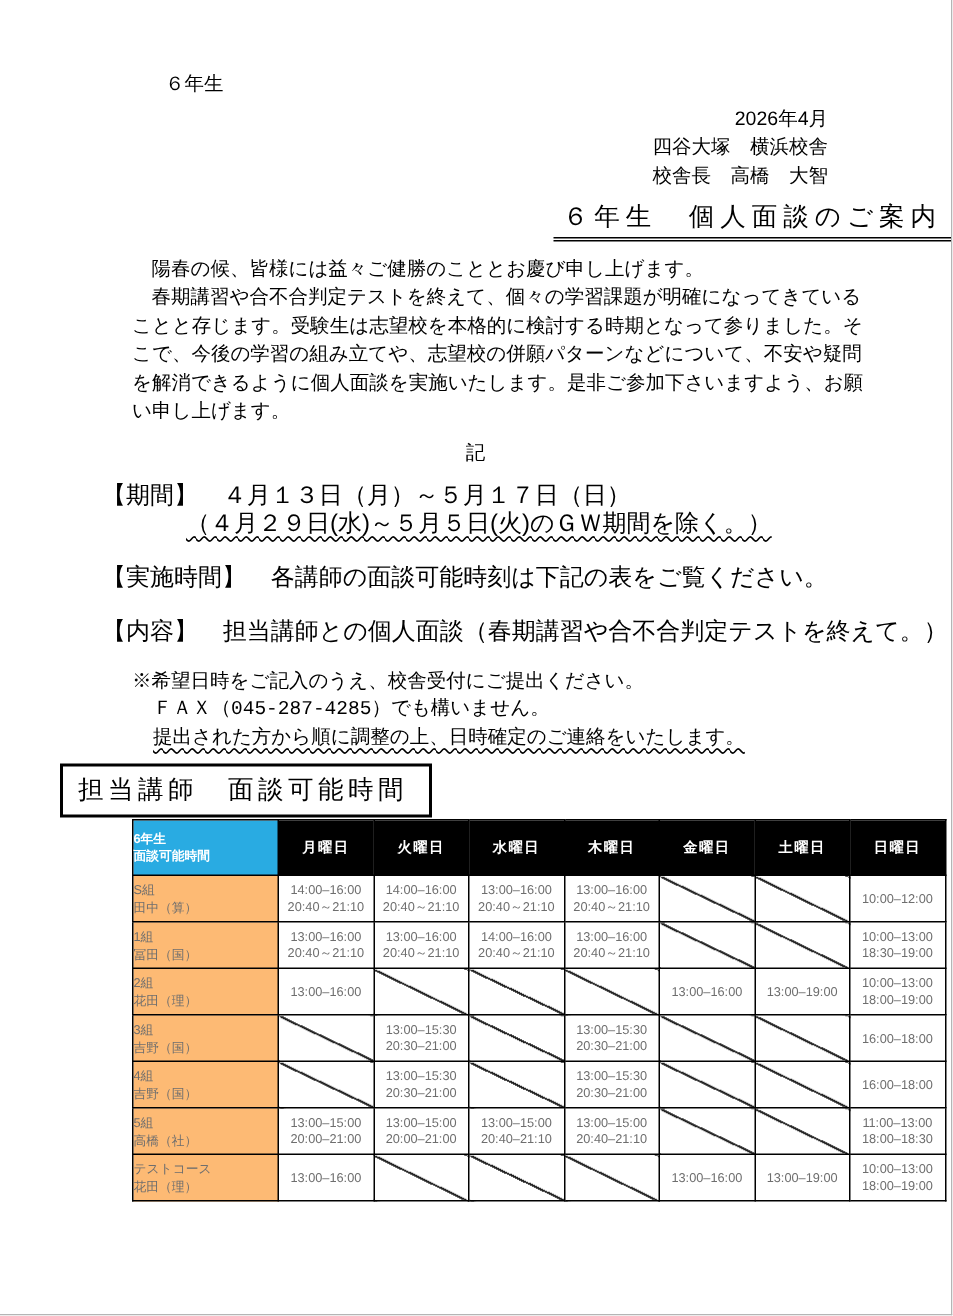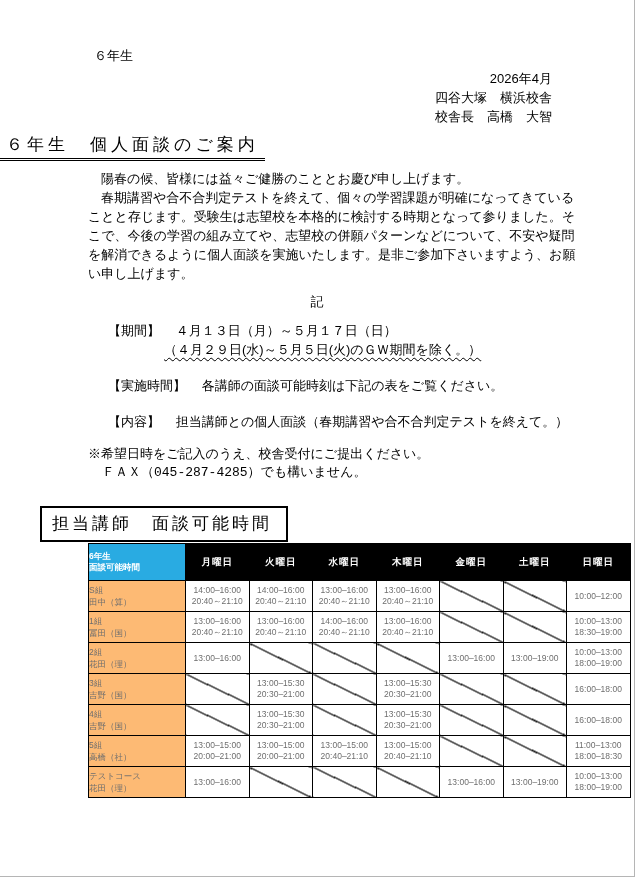--- a/index.html
+++ b/index.html
@@ -3,41 +3,41 @@
 <meta charset="utf-8">
 <style>
   html,body{margin:0;padding:0;background:#fff;}
   .page{
     position:relative; width:635px; height:877px; background:#fff;
     font-family:"Liberation Sans", sans-serif; color:#000;
     border-right:1px solid #b5b5b5; border-bottom:1px solid #b5b5b5;
     box-sizing:border-box; overflow:hidden;
   }
   .addressee{padding-top:46px; margin-left:88px; font-size:13px; line-height:19px;}
-  .addressee .grade{margin-left:6px;font-family:Liberation Serif, serif;}
+  .addressee .grade{margin-left:22px;font-family:Liberation Serif, serif;}
   .right-block{text-align:right; margin-right:82px; margin-top:4px; font-size:13px; line-height:19px;}
-  .title-wrap{text-align:left; margin-top:7px;}
+  .title-wrap{text-align:right; margin-top:7px;}
   .doc-title{
     display:inline-block; font-size:17px; letter-spacing:4px;
     border-bottom:3px double #000; padding:0 6px 2px 6px;
   }
   .body-text{margin:8px 45px 0 88px; width:492px; font-size:13px; line-height:19px;}
   .body-text p{margin:0; text-indent:1em;}
   .ki{text-align:center; font-size:13px; margin-top:10px;}
-  .sections{margin-left:108px; font-size:13px; line-height:19px;}
+  .sections{margin-left:68px; font-size:16px; line-height:19px;}
   .sec{margin-top:17px; white-space:nowrap;}
   .sec:first-child{margin-top:10px;}
   .sec .lab{display:inline-block;}
   .sec .val{display:inline-block; margin-left:12px;}
   .sub-line{margin-left:56px; white-space:nowrap;}
   .sub-line2{margin-left:74px; white-space:nowrap;}
   .wavy{text-decoration:underline; text-decoration-style:wavy; text-decoration-thickness:1px; text-underline-offset:3px;}
   .submission{margin-left:88px; margin-top:13px; font-size:13px; line-height:19px;}
   .submission .ind{margin-left:14px;font-family:Liberation Mono, monospace;}
-  .box-row{display:flex; align-items:flex-start; margin-top:24px;}
+  .box-row{display:flex; align-items:flex-start; margin-top:8px;}
   .title-box{
     margin-left:40px; border:2px solid #000; font-size:17px; letter-spacing:3px;
     padding:4px 14px 5px 10px; white-space:nowrap;
   }
   .side-note{width:302px; margin-left:28px; font-size:10px; line-height:14px; color:#111;}
   table.sched{
     margin-left:88px; margin-top:1px; border-collapse:collapse; table-layout:fixed;
     width:542px;
   }
   table.sched col.c0{width:97px;}
@@ -106,20 +106,23 @@
 
     <div class="sec">
       <span class="lab">【内容】</span>
       <span class="val">担当講師との個人面談（春期講習や合不合判定テストを終えて。）</span>
     </div>
   </div>
 
   <div class="submission">
     <div>※希望日時をご記入のうえ、校舎受付にご提出ください。</div>
     <div class="ind">ＦＡＸ（045-287-4285）でも構いません。</div>
+    <div class="ind">
+      <span class="wavy">提出された方から順に調整の上、日時確定のご連絡をいたします。</span>
+    </div>
   </div>
 
   <div class="box-row">
     <div class="title-box">担当講師　面談可能時間</div>
   </div>
 
   <table class="sched">
     <colgroup>
         <col class="c0">
         <col class="cd">

